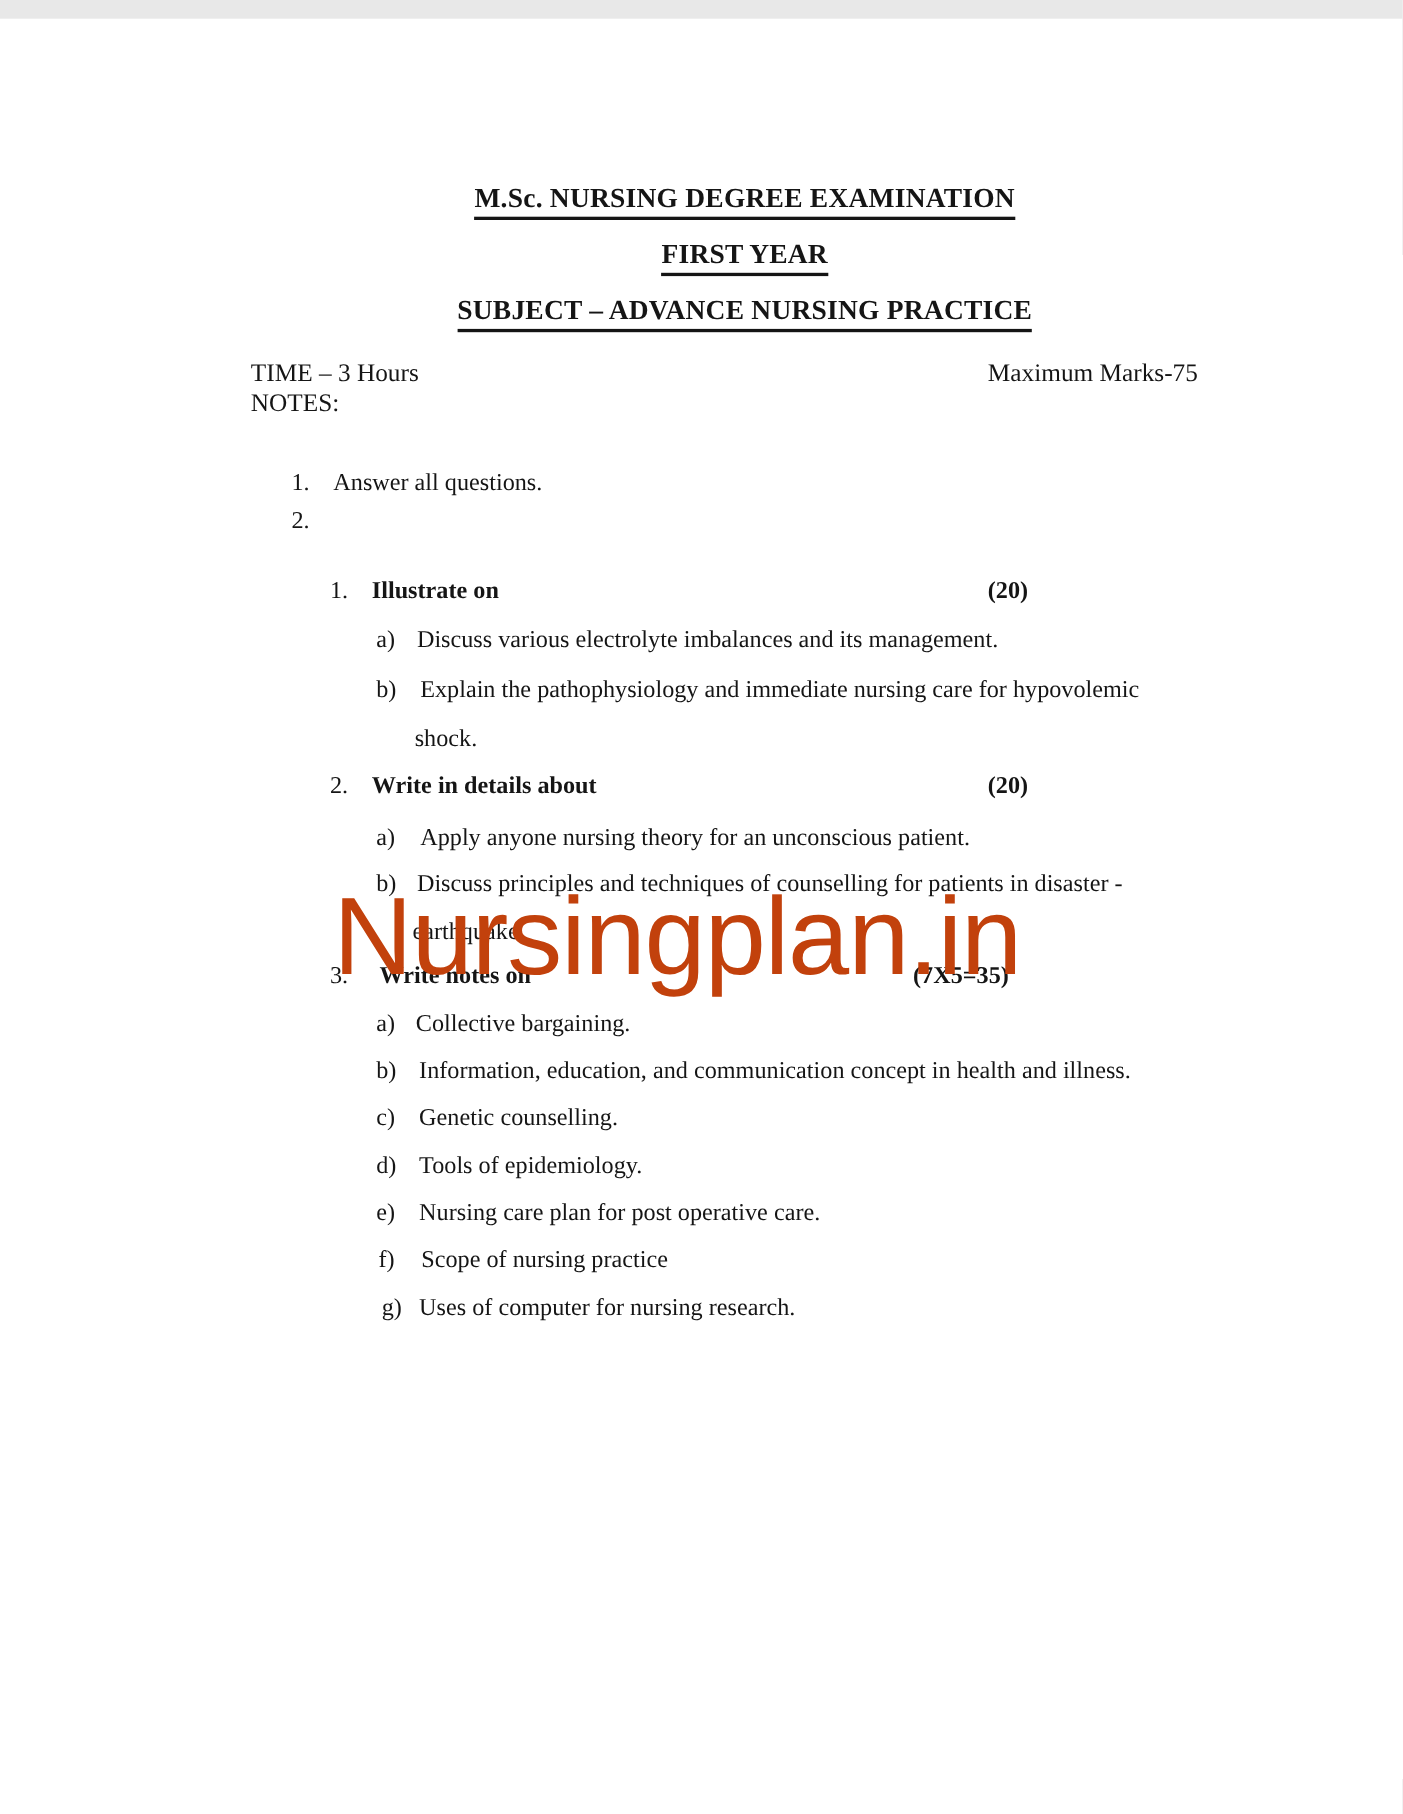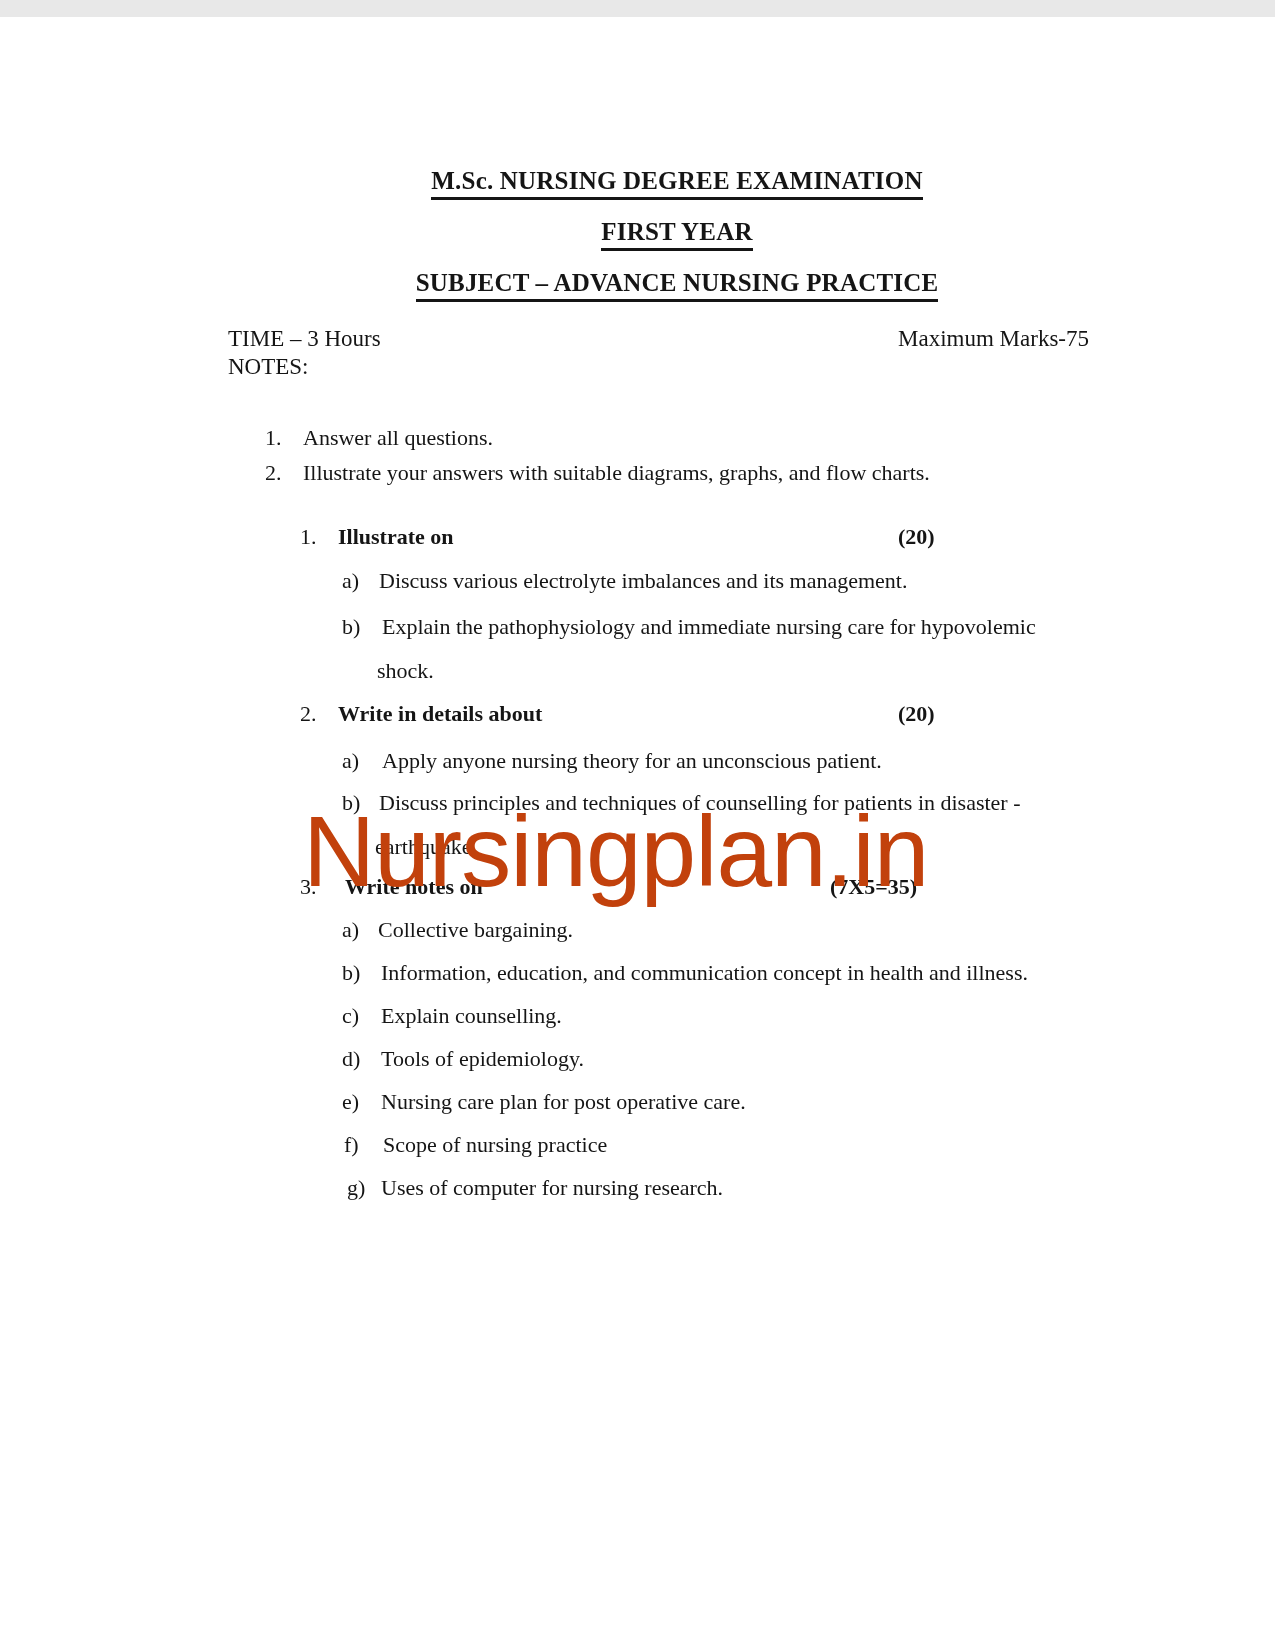--- a/index.html
+++ b/index.html
@@ -48,21 +48,20 @@
 
   <div class="abs meta" style="top:309px;left:228px">TIME – 3 Hours</div>
   <div class="abs meta" style="top:309px;left:898px">Maximum Marks-75</div>
 
   <div class="abs meta" style="top:337px;left:228px">NOTES:</div>
 
   <div class="abs body-txt" style="top:408px;left:265px">1.</div>
   <div class="abs body-txt" style="top:408px;left:303px">Answer all questions.</div>
 
   <div class="abs body-txt" style="top:443px;left:265px">2.</div>
-  <div class="abs body-txt" style="top:443px;left:303px">Illustrate your answers with suitable diagrams, graphs, and flow charts.</div>
 
   <div class="abs body-txt" style="top:507px;left:300px">1.</div>
   <div class="abs body-txt bold" style="top:507px;left:338px">Illustrate on</div>
   <div class="abs body-txt bold" style="top:507px;left:898px">(20)</div>
 
   <div class="abs body-txt" style="top:551px;left:342px">a)</div>
   <div class="abs body-txt" style="top:551px;left:379px">Discuss various electrolyte imbalances and its management.</div>
 
   <div class="abs body-txt" style="top:597px;left:342px">b)</div>
   <div class="abs body-txt" style="top:597px;left:382px">Explain the pathophysiology and immediate nursing care for hypovolemic</div>
@@ -83,21 +82,21 @@
   <div class="abs body-txt bold" style="top:857px;left:345px">Write notes on</div>
   <div class="abs body-txt bold" style="top:857px;left:830px">(7X5=35)</div>
 
   <div class="abs body-txt" style="top:900px;left:342px">a)</div>
   <div class="abs body-txt" style="top:900px;left:378px">Collective bargaining.</div>
 
   <div class="abs body-txt" style="top:943px;left:342px">b)</div>
   <div class="abs body-txt" style="top:943px;left:381px">Information, education, and communication concept in health and illness.</div>
 
   <div class="abs body-txt" style="top:986px;left:342px">c)</div>
-  <div class="abs body-txt" style="top:986px;left:381px">Explain counselling.</div>
+  <div class="abs body-txt" style="top:986px;left:381px">Genetic counselling.</div>
 
   <div class="abs body-txt" style="top:1029px;left:342px">d)</div>
   <div class="abs body-txt" style="top:1029px;left:381px">Tools of epidemiology.</div>
 
   <div class="abs body-txt" style="top:1072px;left:342px">e)</div>
   <div class="abs body-txt" style="top:1072px;left:381px">Nursing care plan for post operative care.</div>
 
   <div class="abs body-txt" style="top:1115px;left:344px">f)</div>
   <div class="abs body-txt" style="top:1115px;left:383px">Scope of nursing practice</div>
 

